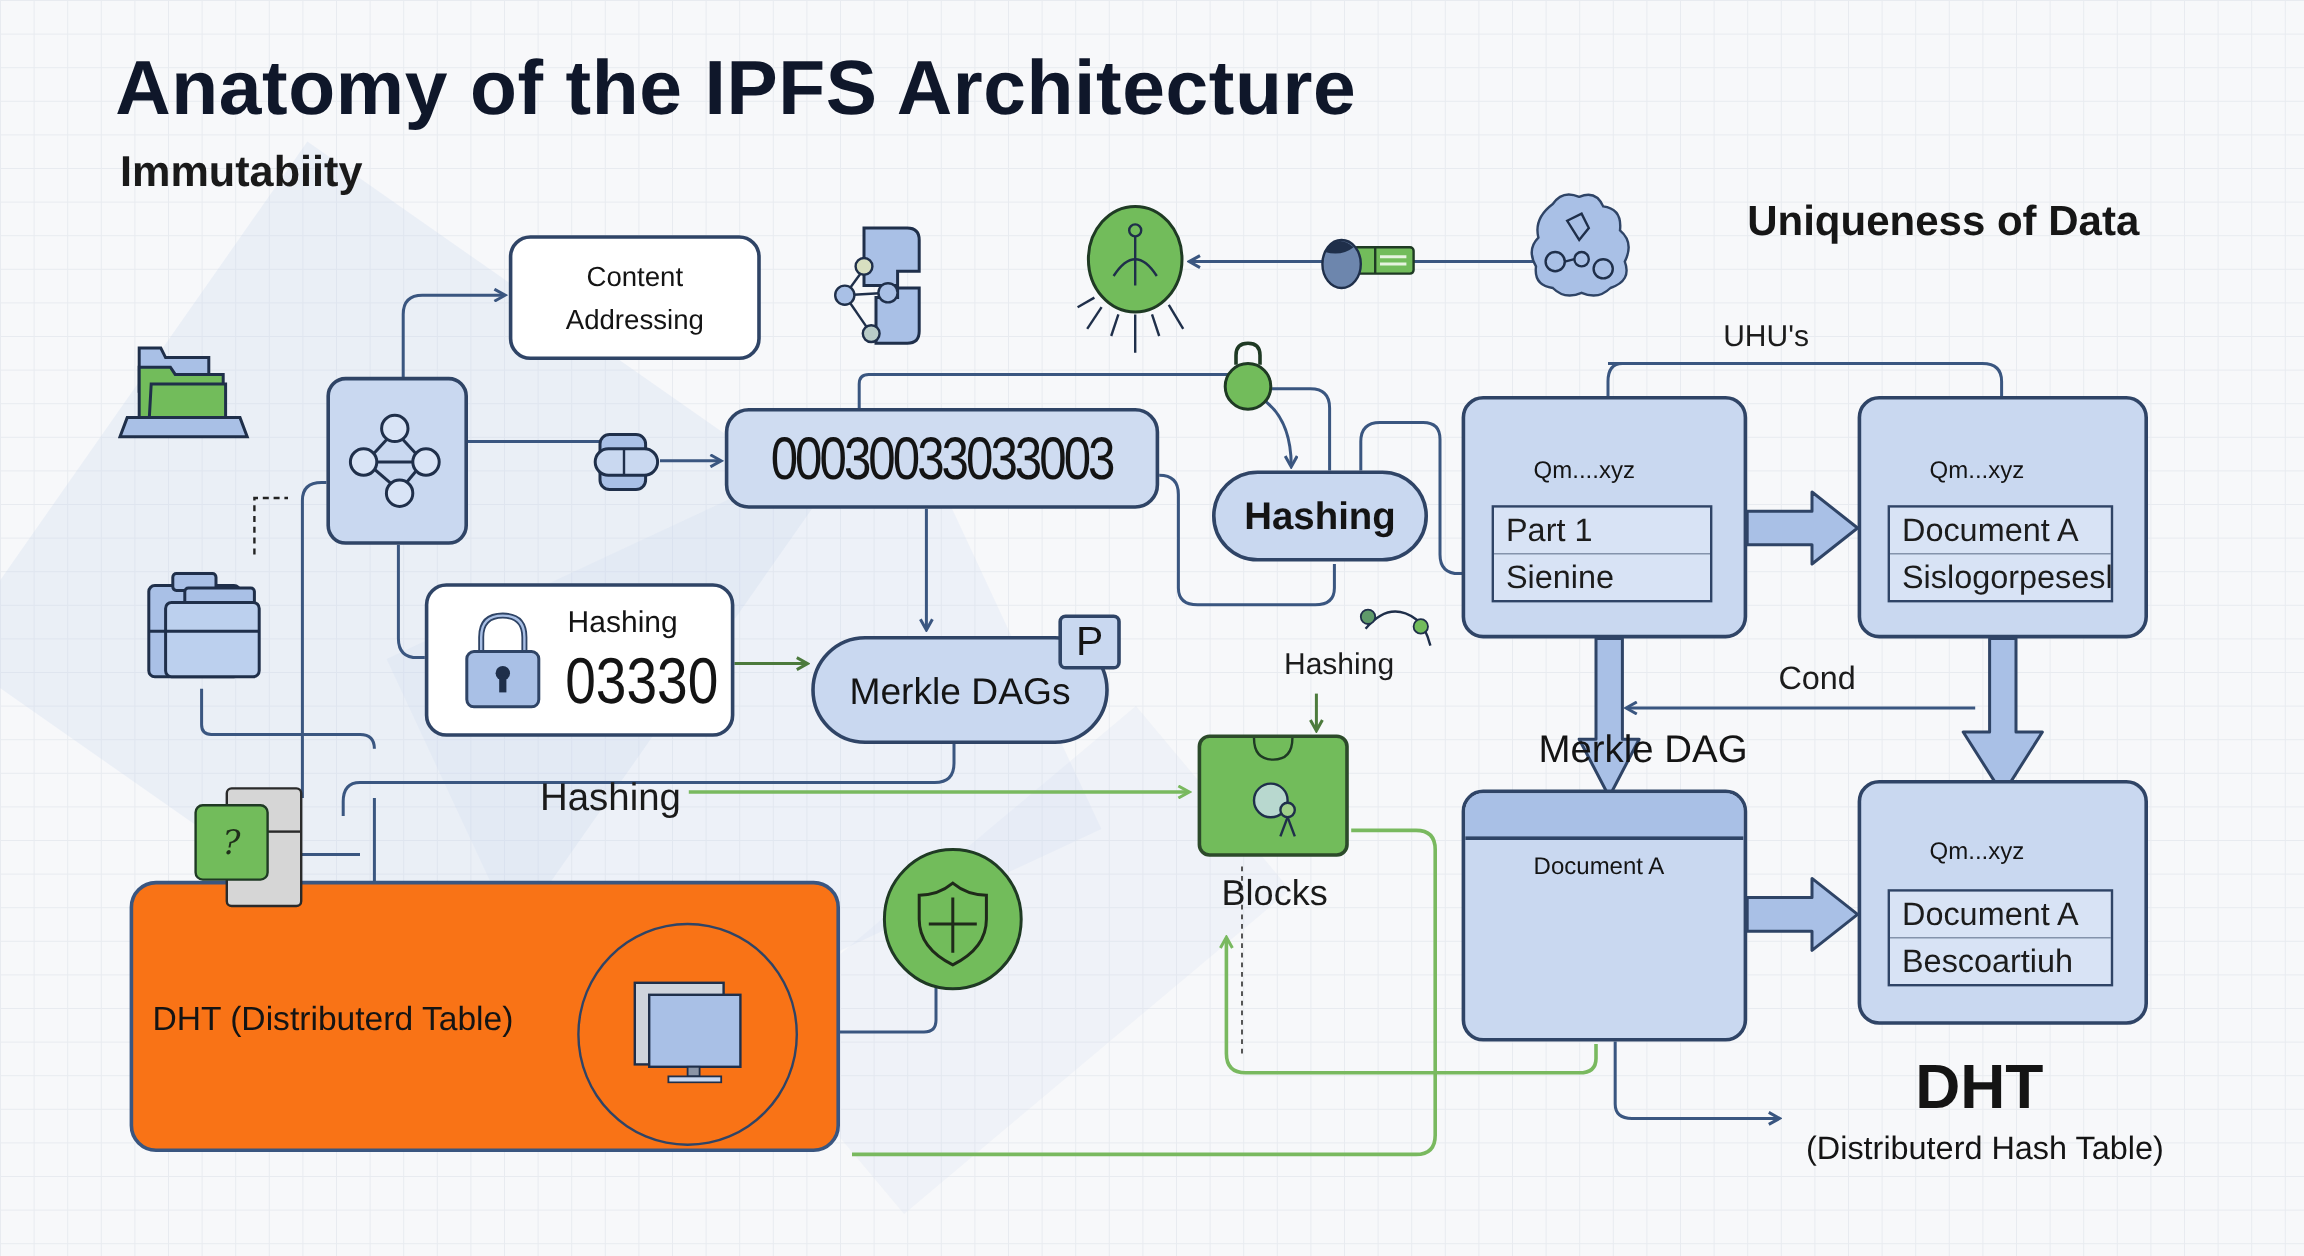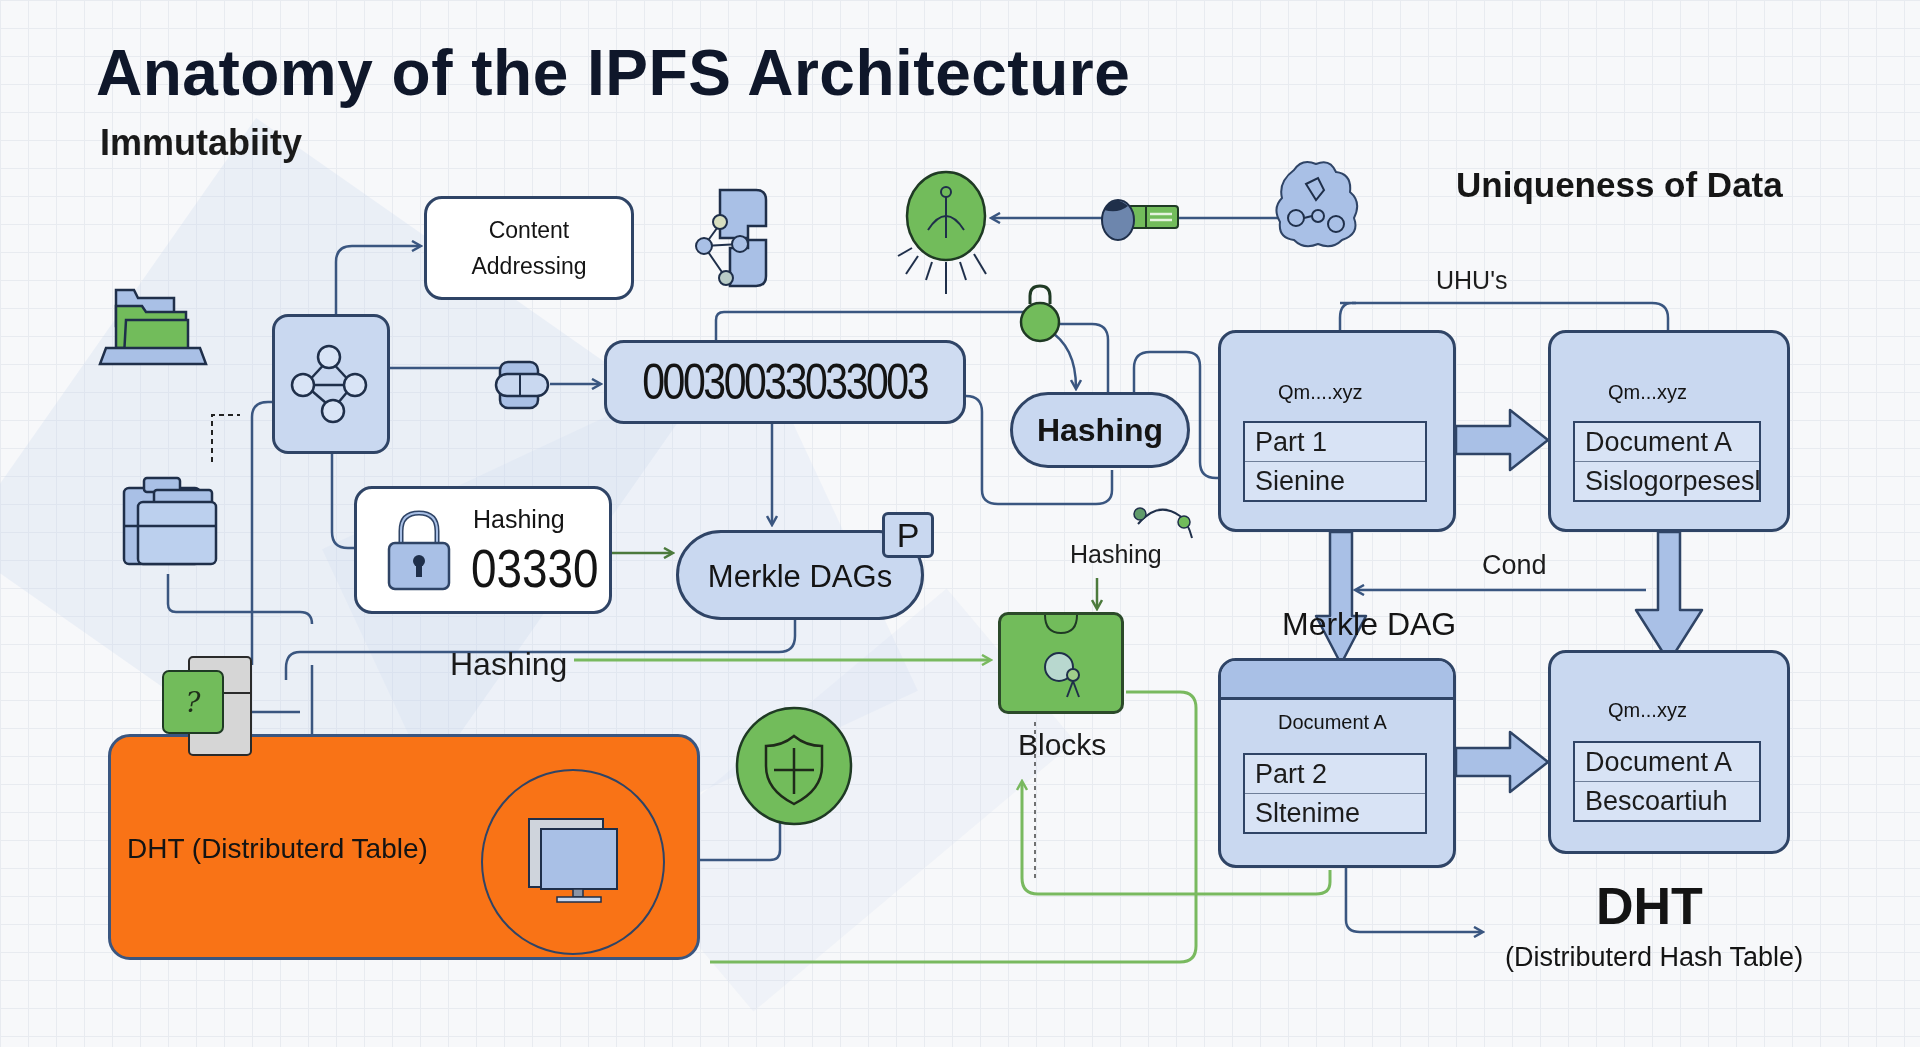--- a/index.html
+++ b/index.html
@@ -261,24 +261,20 @@
 <div class="box" style="left:1548px;top:330px;width:242px;height:202px;border-radius:18px;">
   <div class="qm-title" style="top:48px;">Qm...xyz</div>
   <div class="qm-table" style="top:88px;">
     <div class="qm-row">Document A</div>
     <div class="qm-row">Sislogorpesesl</div>
   </div>
 </div>
 <div class="box" style="left:1218px;top:658px;width:238px;height:210px;border-radius:18px;overflow:hidden;">
   <div style="position:absolute;left:0;right:0;top:0;height:36px;background:#a9c0e6;border-bottom:3px solid #2f4466;"></div>
   <div class="qm-title" style="top:50px;">Document A</div>
-  <div class="qm-table" style="top:92px;">
-    <div class="qm-row">Part 2</div>
-    <div class="qm-row">Sltenime</div>
-  </div>
 </div>
 <div class="box" style="left:1548px;top:650px;width:242px;height:204px;border-radius:18px;">
   <div class="qm-title" style="top:46px;">Qm...xyz</div>
   <div class="qm-table" style="top:88px;">
     <div class="qm-row">Document A</div>
     <div class="qm-row">Bescoartiuh</div>
   </div>
 </div>
 
 <div class="abs" style="left:1596px;top:876px;font-size:52px;font-weight:700;">DHT</div>

